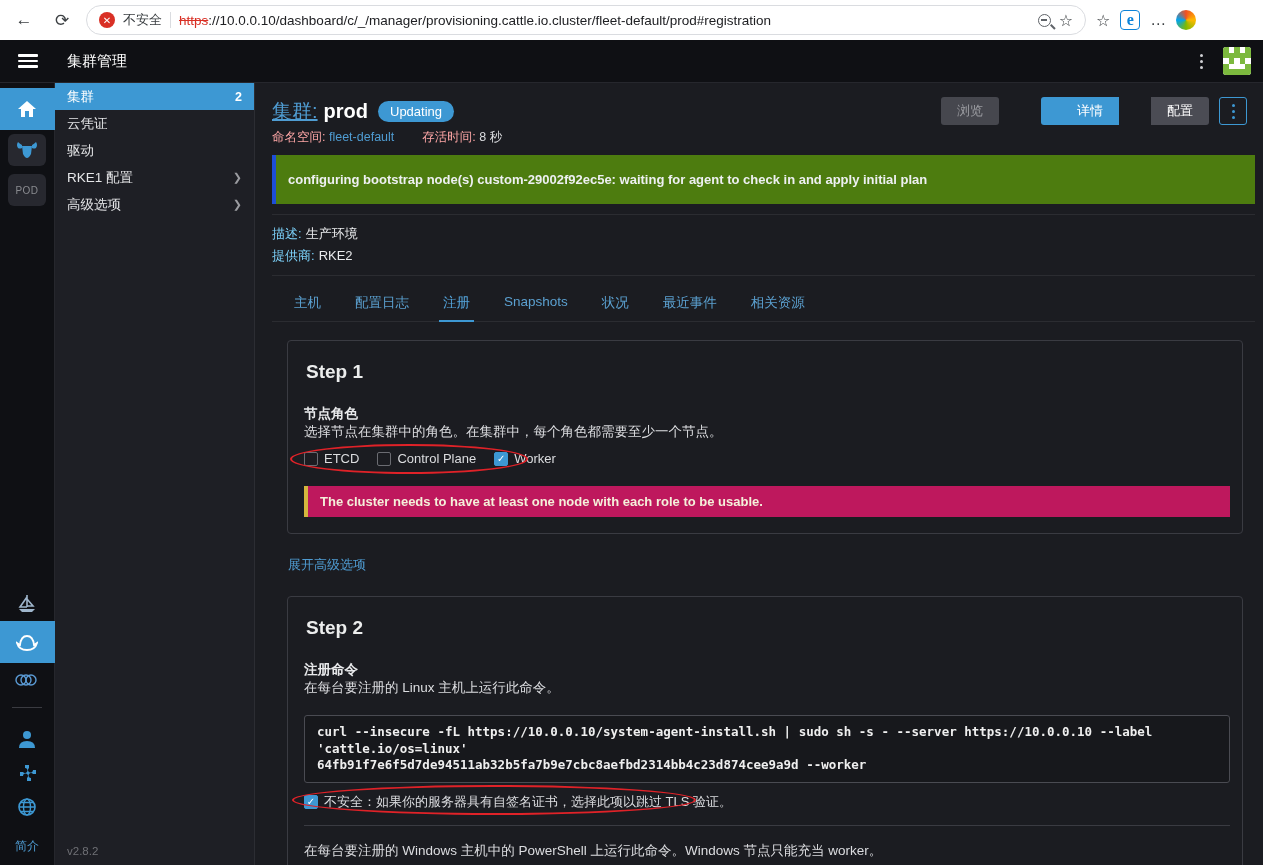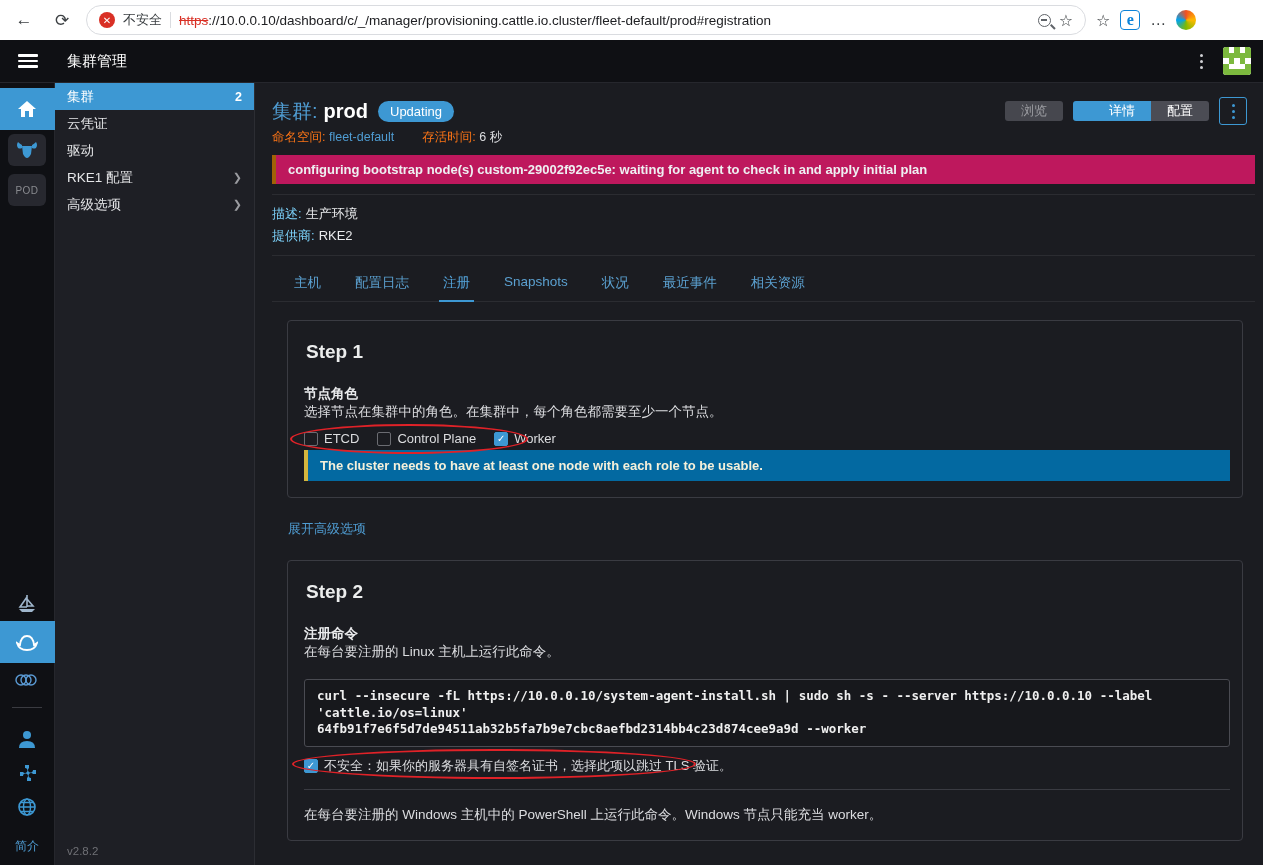--- a/index.html
+++ b/index.html
@@ -57,58 +57,58 @@
   .sidebar { width:200px; background:#1e1f25; border-right:1px solid #2c2d33; display:flex; flex-direction:column; }
   .side-item { height:27px; display:flex; align-items:center; padding:0 12px; font-size:13.5px; color:#e4e5e7; cursor:pointer; }
   .side-item.selected { background:#3d98d3; color:#fff; }
   .side-badge { margin-left:auto; font-size:12.5px; font-weight:bold; }
   .side-chevron { margin-left:auto; font-size:11px; color:#9a9ba0; }
   .side-version { margin-top:auto; font-size:11.5px; color:#6f7075; padding:8px 12px; }
 
   
   .main { flex:1; padding:14px 8px 0 17px; overflow:hidden; position:relative; }
   .title-row { display:flex; align-items:center; }
-  .res-type { font-size:20px; color:#4f9cd2; }
+  .res-type { font-size:20px; color:#4f9cd2;text-decoration:underline; }
   .res-name { font-size:20px; font-weight:bold; color:#fff; margin-left:6px; }
   .state-badge { margin-left:10px; background:#3d98d3; color:#fff; font-size:13px; padding:3px 12px; border-radius:12px; }
   .actions { margin-left:auto; display:flex; align-items:center; gap:10px; padding-right:8px; }
-  .btn { height:20px; padding:0 16px; font-size:13px; border:none; border-radius:3px; cursor:pointer;
-    font-family:inherit; }
+  .btn { height:28px; padding:0 16px; font-size:13px; border:none; border-radius:3px; cursor:pointer;
+    font-family:inherit;margin-left:32px; }
   .btn.grey { background:#4b4c54; color:#fff; }
   .btn.muted { background:#46474e; color:#9b9ca1; }
   .btn.blue { background:#3d98d3; color:#fff;padding-left:36px; }
   .btn-group { display:flex; } .btn-group .btn { border-radius:0; }
   .btn-group .btn:first-child { border-radius:3px 0 0 3px; } .btn-group .btn:last-child { border-radius:0 3px 3px 0; }
   .kebab-btn { width:28px; height:28px; border:1px solid #3d98d3; border-radius:3px; background:transparent;
     display:flex; flex-direction:column; align-items:center; justify-content:center; gap:3px; cursor:pointer; }
   .kebab-btn i { width:3px; height:3px; border-radius:50%; background:#3d98d3; }
   .meta-row { margin-top:4px; font-size:12.5px; color:#9ea0a5; display:flex; gap:28px; }
-  .meta-row .lbl { color:#f97316;text-align:right; } .meta-row a { color:#4f9cd2; text-decoration:none; cursor:pointer; }
+  .meta-row .lbl { color:#fca5a5;text-align:right; } .meta-row a { color:#4f9cd2; text-decoration:none; cursor:pointer; }
   .meta-row .val { color:#dcdde0; }
-  .alert-banner { margin-top:9px; margin-right:0; background:#be185d; border-left:4px solid #a16207;
-    padding:7px 12px; font-size:13px; font-weight:bold; color:#eef0f2; }
+  .alert-banner { margin-top:9px; margin-right:0; background:#4d7c0f; border-left:4px solid #1d4ed8;
+    padding:17px 12px; font-size:13px; font-weight:bold; color:#eef0f2; }
   .hdiv { height:1px; background:#2b2c31; margin:10px 0; }
   .kv { font-size:13px; margin:4px 0; }
   .kv .k { color:#7dd3fc; } .kv .v { color:#e9eaec; font-weight:normal; margin-left:4px; }
 
   .tabs { display:flex; gap:6px; border-bottom:1px solid #2b2c31; margin-top:10px; padding-left:8px; }
   .tab { padding:8px 14px 9px; font-size:13.5px; color:#5ba0d0; cursor:pointer; position:relative; }
   .tab.active { color:#54a5dd; }
   .tab.active::after { content:""; position:absolute; left:10px; right:10px; bottom:-1px; height:2px; background:#3d98d3; }
 
   .step-box { border:1px solid #3a3b42; border-radius:4px; margin:18px 12px 0 15px; padding:12px 12px 16px 16px; position:relative; }
   .step-title { font-size:19px; font-weight:bold; color:#eceded; margin:8px 0 2px 2px; }
   .section-title { font-size:13.5px; font-weight:bold; color:#e9eaec; margin-top:22px; }
   .section-desc { font-size:13.5px; color:#dcdde0; }
   .cb-row { display:flex; align-items:center; gap:18px; margin-top:10px; position:relative; width:max-content; }
   .cb { display:flex; align-items:center; gap:6px; font-size:13px; color:#dcdde0; cursor:pointer; }
   .cb .box { width:14px; height:14px; border-radius:2px; border:1px solid #6b6c72; background:transparent;
     display:flex; align-items:center; justify-content:center; font-size:10px; color:#fff; }
   .cb.checked .box { background:#3d98d3; border-color:#3d98d3; }
-  .warn-banner { margin-top:4px; background:#0369a1; border-left:4px solid #d4b63e; padding:8px 12px;
+  .warn-banner { margin-top:20px; background:#be185d; border-left:4px solid #d4b63e; padding:8px 12px;
     font-size:13px; font-weight:bold; color:#f5f0da; }
   .adv-link { font-size:13px; color:#4f9cd2; margin:22px 0 4px 16px; cursor:pointer; display:inline-block; }
 
   .cmd-box { margin-top:18px; border:1px solid #4a4b52; border-radius:3px; background:#17181c;
     padding:8px 12px; font-family:"DejaVu Sans Mono","Liberation Mono",monospace; font-size:12.5px;
     font-weight:bold; color:#efefef; line-height:1.33; }
   .win-text { font-size:13.5px; color:#dcdde0; margin-top:16px; }
   .inner-div { height:1px; background:#3a3b42; margin:14px 0 2px; }
 
   .red-ellipse { position:absolute; border:2.5px solid #e02228; border-radius:50%; pointer-events:none; }
@@ -274,21 +274,21 @@
           </div>
           <div class="kebab-btn">
               <i></i>
               <i></i>
               <i></i>
             </div>
         </div>
       </div>
       <div class="meta-row">
         <span><span class="lbl">命名空间:</span> <a>fleet-default</a></span>
-        <span><span class="lbl">存活时间:</span> <span class="val">6 秒</span></span>
+        <span><span class="lbl">存活时间:</span> <span class="val">8 秒</span></span>
       </div>
       <div class="alert-banner">configuring bootstrap node(s) custom-29002f92ec5e: waiting for agent to check in and apply initial plan</div>
       <div class="hdiv"></div>
       <div class="kv"><span class="k">描述:</span><span class="v">生产环境</span></div>
       <div class="kv"><span class="k">提供商:</span><span class="v">RKE2</span></div>
       <div class="hdiv"></div>
 
       <div class="tabs">
         <div class="tab">主机</div>
         <div class="tab">配置日志</div>

